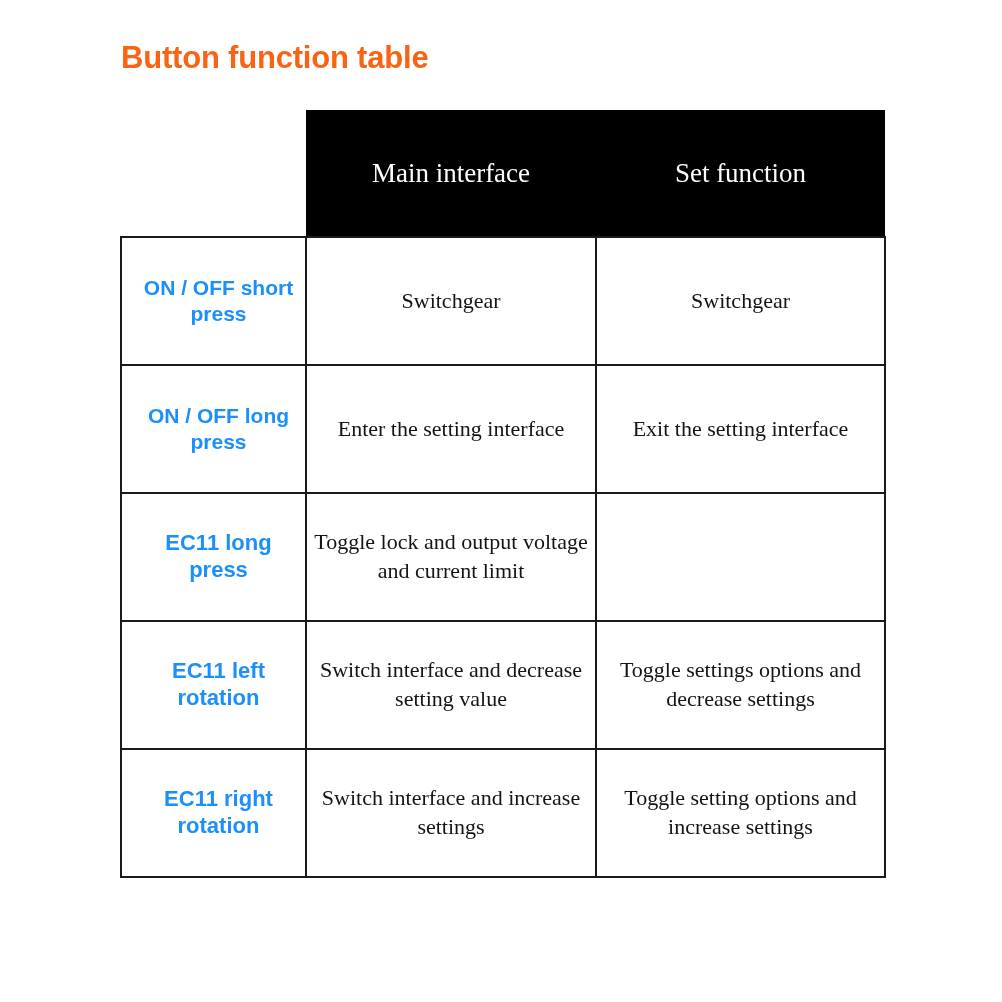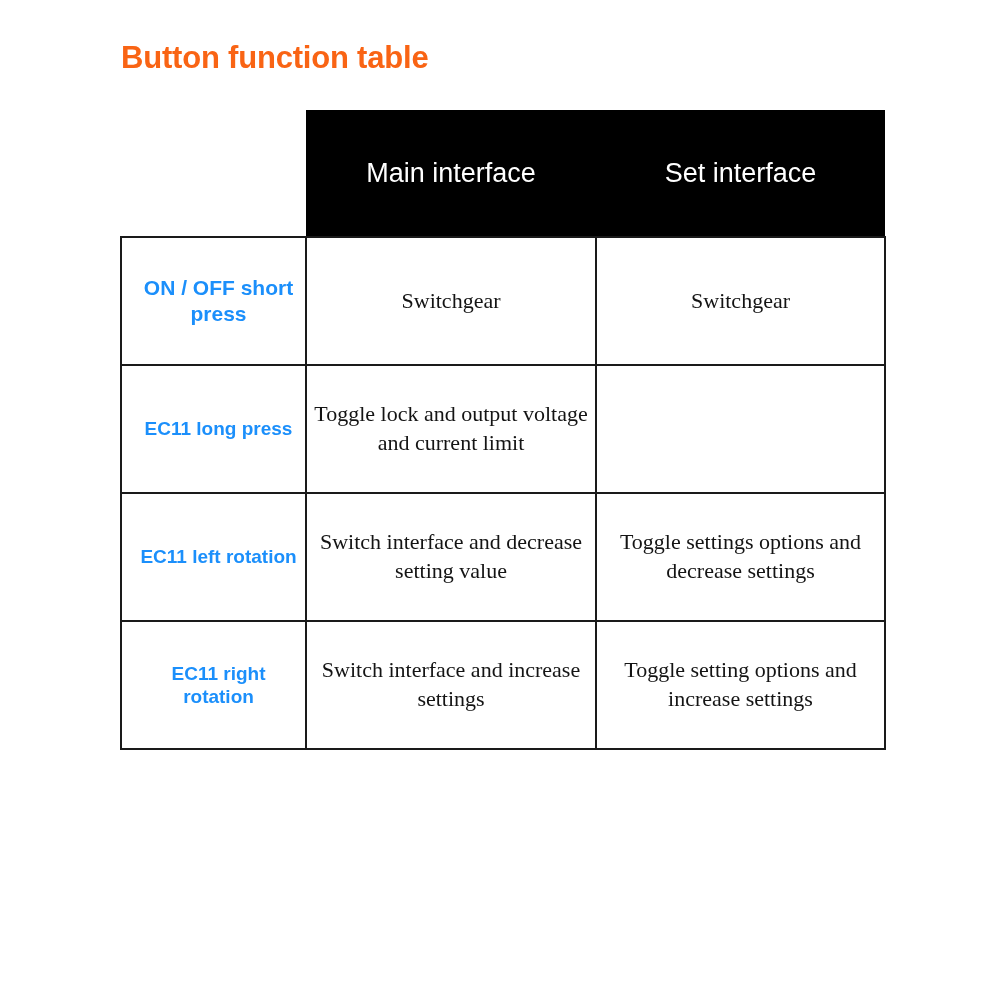--- a/index.html
+++ b/index.html
@@ -52,20 +52,21 @@
 
   
   col.c-key   { width: 185px; }
   col.c-main  { width: 290px; }
   col.c-set   { width: 289px; }
 
   
   tr.head-row td {
     height: 118px;
     border: none;
+    font-family: Liberation Serif, serif;
   }
   td.head-blank {
     background: #ffffff;
     border-top: 2px solid #1a1a1a;
     border-left: 2px solid #1a1a1a;
     border-right: 2px solid #1a1a1a;
     border-bottom: 2px solid #1a1a1a;
   }
   td.head-dark {
     background: #000000;
@@ -82,21 +83,21 @@
   }
 
   td.key-cell {
     color: #1b8ffb;
     font-weight: bold;
     line-height: 1.22;
     font-size: 21px;
     padding-left: 16px;
   }
   td.key-cell.big {
-    font-size: 19px;
+    font-size: 22px;
   }
 
   td.val-cell {
     color: #141414;
     font-size: 22px;
     font-weight: normal;
     line-height: 1.3;
     font-family: Liberation Serif, serif;
   }
 </style>
@@ -110,29 +111,34 @@
   <table class="func-table">
     <colgroup>
       <col class="c-key">
       <col class="c-main">
       <col class="c-set">
     </colgroup>
     <tbody>
       <tr class="head-row">
         <td class="head-blank"></td>
         <td class="head-dark">Main interface</td>
-        <td class="head-dark">Set interface</td>
+        <td class="head-dark">Set function</td>
       </tr>
 
       <tr class="body-row">
         <td class="key-cell">ON / OFF short press</td>
         <td class="val-cell">Switchgear</td>
         <td class="val-cell">Switchgear</td>
       </tr>
 
+      <tr class="body-row">
+        <td class="key-cell">ON / OFF long press</td>
+        <td class="val-cell">Enter the setting interface</td>
+        <td class="val-cell">Exit the setting interface</td>
+      </tr>
 
 
       <tr class="body-row">
         <td class="key-cell big">EC11 long press</td>
         <td class="val-cell">Toggle lock and output voltage and current limit</td>
         <td class="val-cell"></td>
       </tr>
 
       <tr class="body-row">
         <td class="key-cell big">EC11 left rotation</td>

